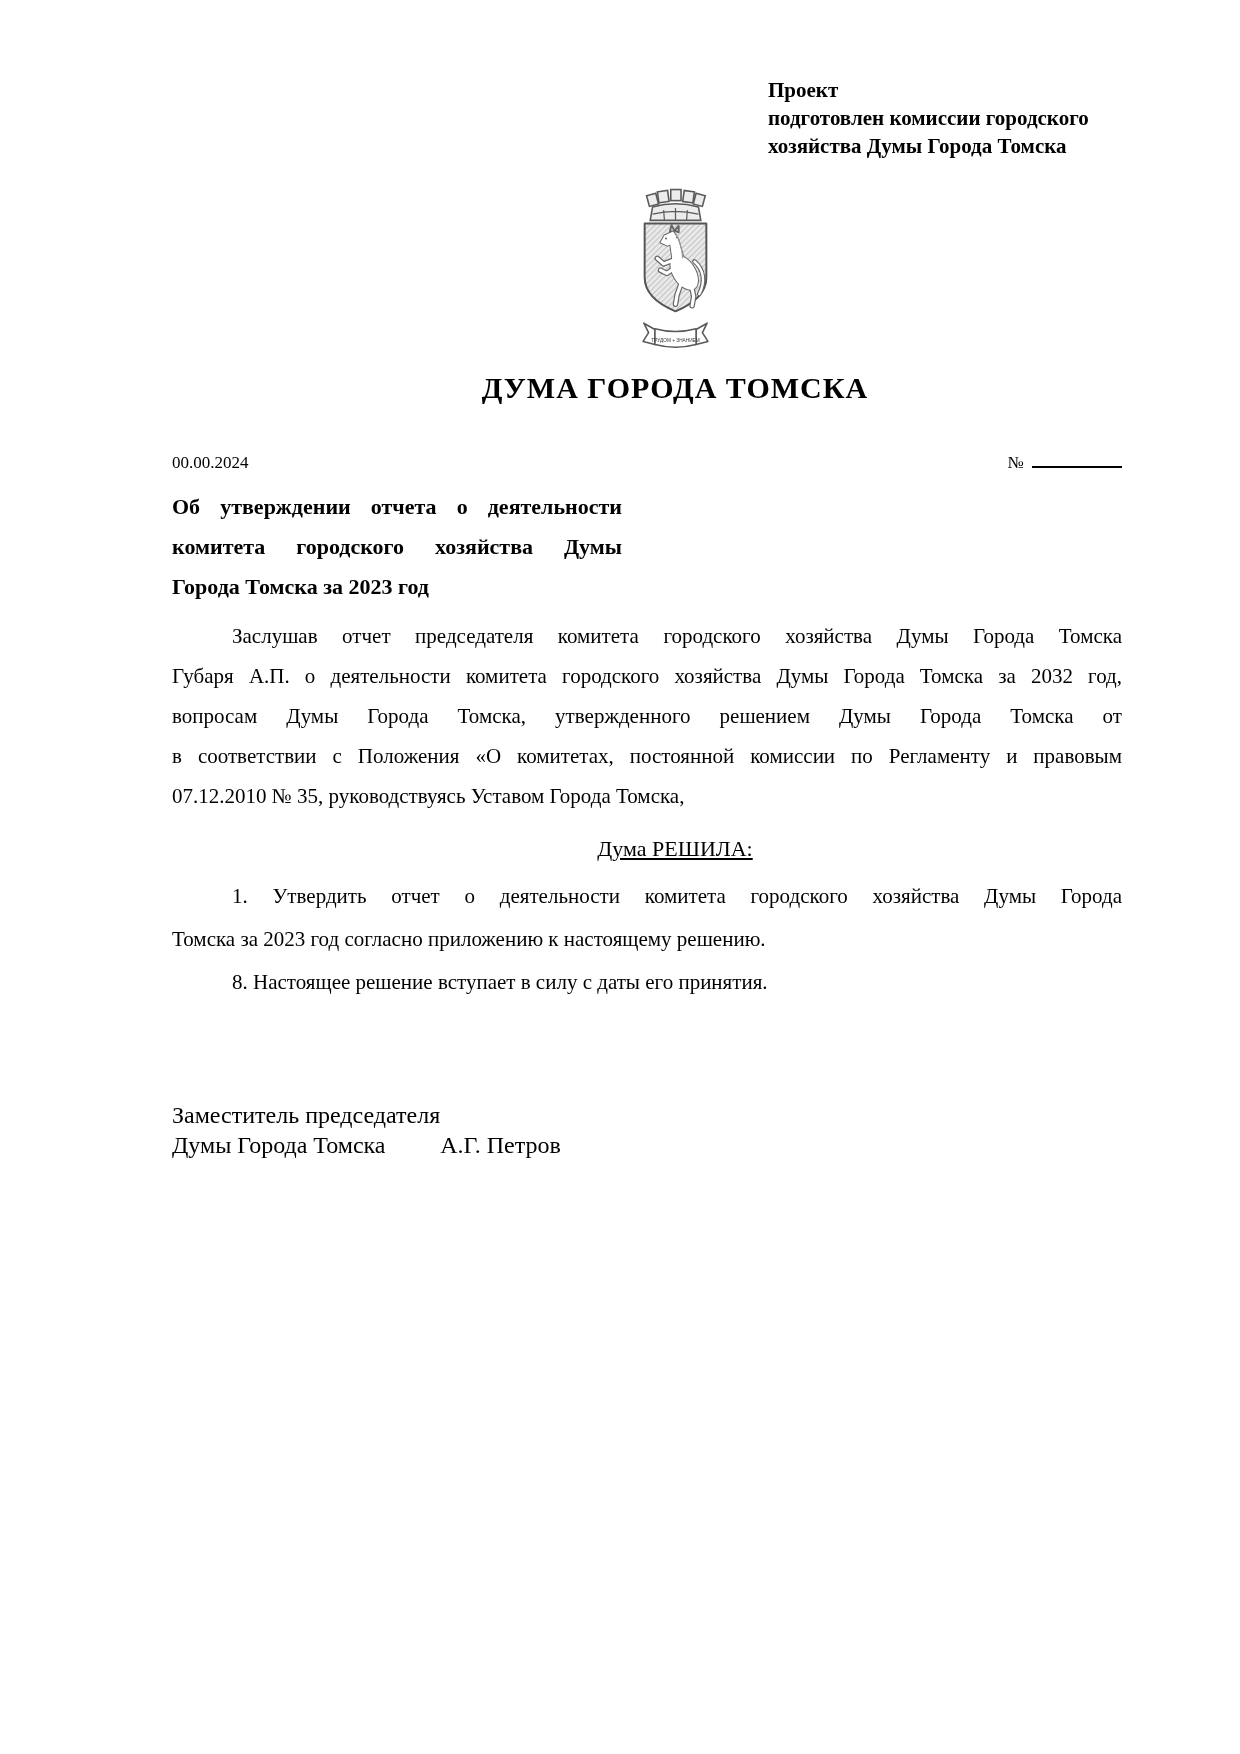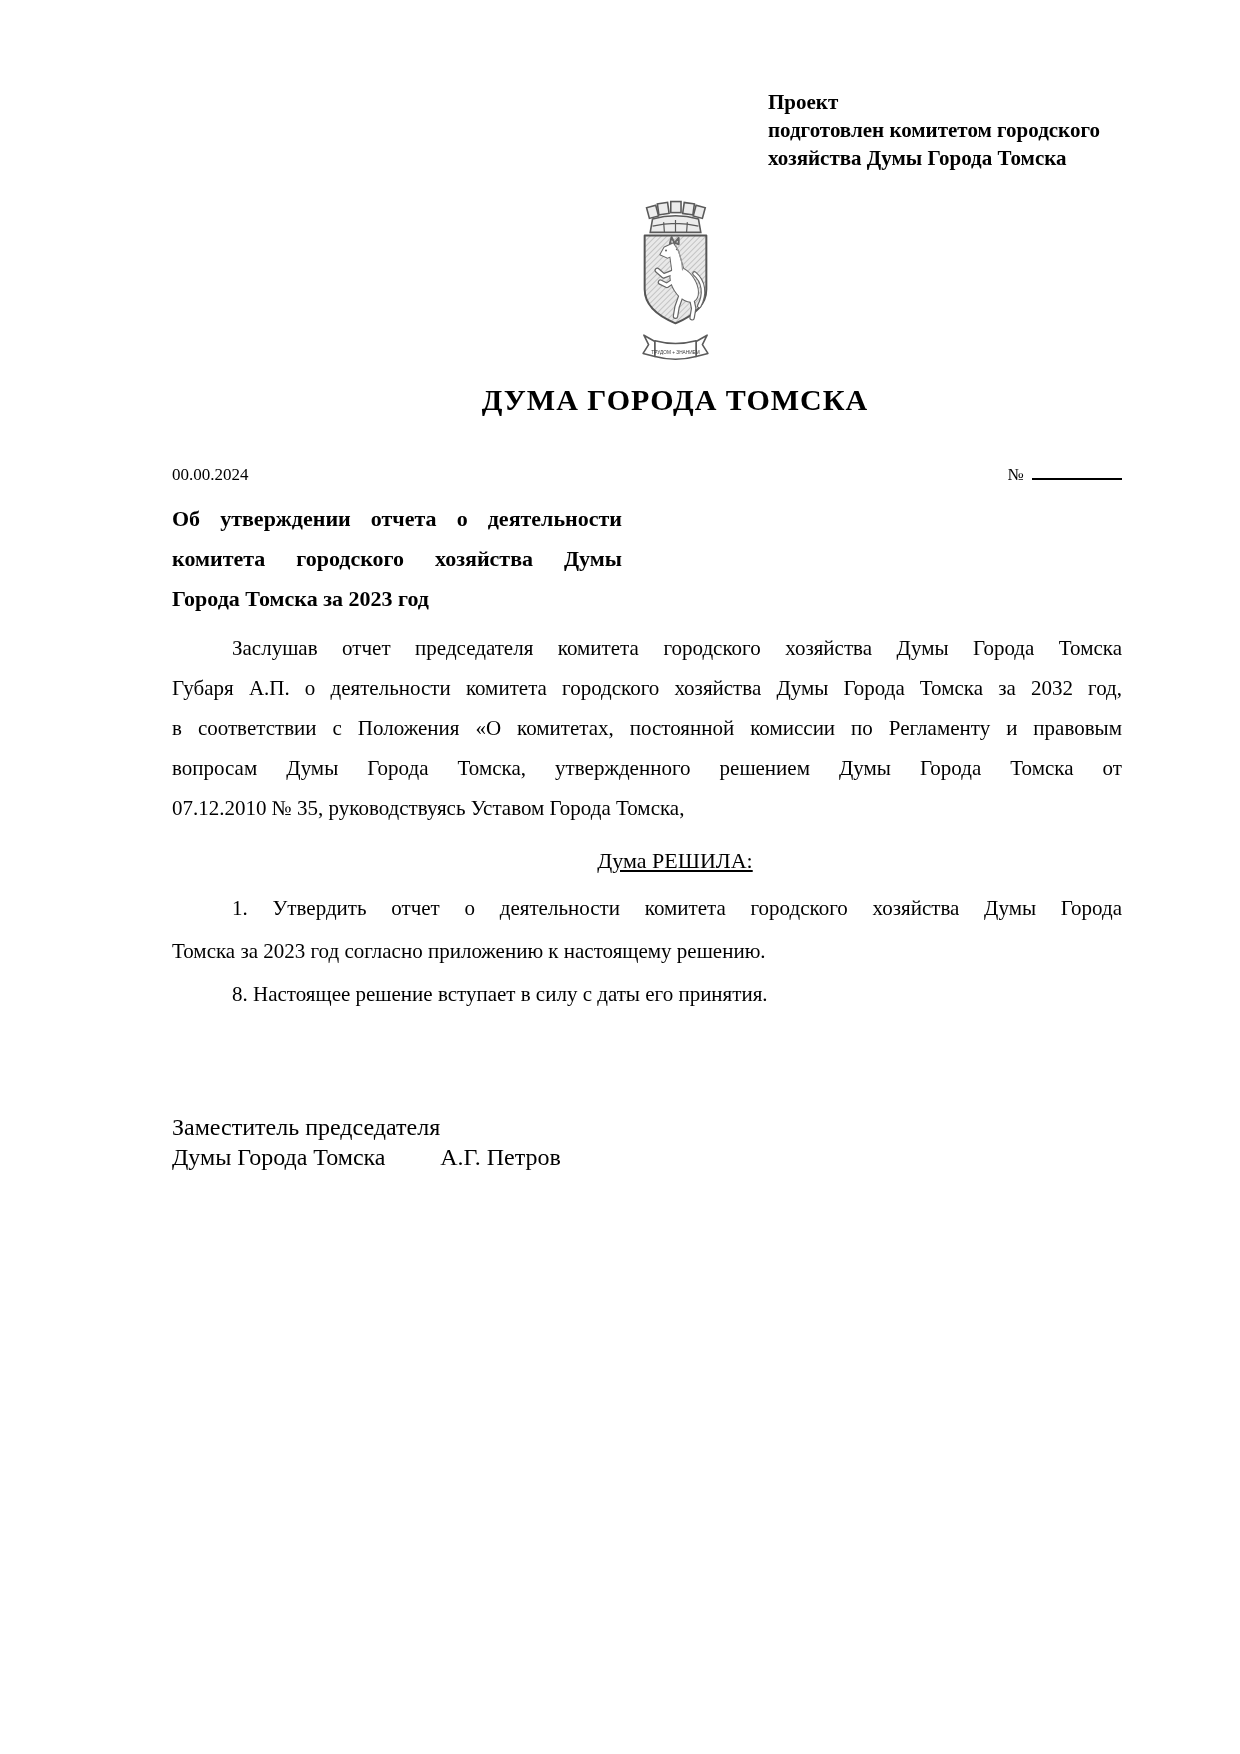--- a/index.html
+++ b/index.html
@@ -3,21 +3,21 @@
 <meta charset="utf-8">
 <style>
   * { margin:0; padding:0; box-sizing:border-box; }
   html,body { background:#ffffff; }
   body {
     width:1240px; height:1754px;
     font-family:"Liberation Serif","DejaVu Serif",serif;
     color:#000;
     position:relative;
   }
-  .page { width:1240px; height:1300px; padding:12px 118px 0 172px; overflow:hidden; }
+  .page { width:1240px; height:1300px; padding:0 118px 0 172px; overflow:hidden; }
 
   .header-note {
     margin-top:76px; margin-left:596px;
     font-weight:bold; font-size:21px; line-height:28px;
     white-space:nowrap;
   }
 
   .centered { text-align:center; position:relative; left:28px; }
 
   .emblem-row { margin-top:24px; }
@@ -54,21 +54,21 @@
     font-size:24px; line-height:30px;
   }
 </style>
 </head>
 <body>
 
 <div class="page">
 
   <div class="header-note">
     <div>Проект</div>
-    <div>подготовлен комитетом городского</div>
+    <div>подготовлен комиссии городского</div>
     <div>хозяйства Думы Города Томска</div>
   </div>
 
   <div class="emblem-row centered">
     <svg width="95" height="174" viewBox="0 0 120 220">
       <defs>
         <pattern id="hatch" width="5" height="5" patternUnits="userSpaceOnUse" patternTransform="rotate(45)">
           <rect width="5" height="5" fill="#e9e9e9"></rect>
           <line x1="0" y1="0" x2="0" y2="5" stroke="#aeaeae" stroke-width="1.6"></line>
         </pattern>
@@ -138,22 +138,22 @@
 
   <div class="subject">
     <div class="jline">Об утверждении отчета о деятельности</div>
     <div class="jline">комитета городского хозяйства Думы</div>
     <div>Города Томска за 2023 год</div>
   </div>
 
   <div class="body-par">
     <div class="jline indent">Заслушав отчет председателя комитета городского хозяйства Думы Города Томска</div>
     <div class="jline">Губаря А.П. о деятельности комитета городского хозяйства Думы Города Томска за 2032 год,</div>
+    <div class="jline">вопросам Думы Города Томска, утвержденного решением Думы Города Томска от</div>
     <div class="jline">в соответствии с Положения «О комитетах, постоянной комиссии по Регламенту и правовым</div>
-    <div class="jline">вопросам Думы Города Томска, утвержденного решением Думы Города Томска от</div>
     <div>07.12.2010 № 35, руководствуясь Уставом Города Томска,</div>
   </div>
 
   <div class="lead centered">Дума РЕШИЛА:</div>
 
   <div class="items">
     <div class="jline indent">1. Утвердить отчет о деятельности комитета городского хозяйства Думы Города</div>
     <div>Томска за 2023 год согласно приложению к настоящему решению.</div>
     <div class="indent">8. Настоящее решение вступает в силу с даты его принятия.</div>
   </div>

